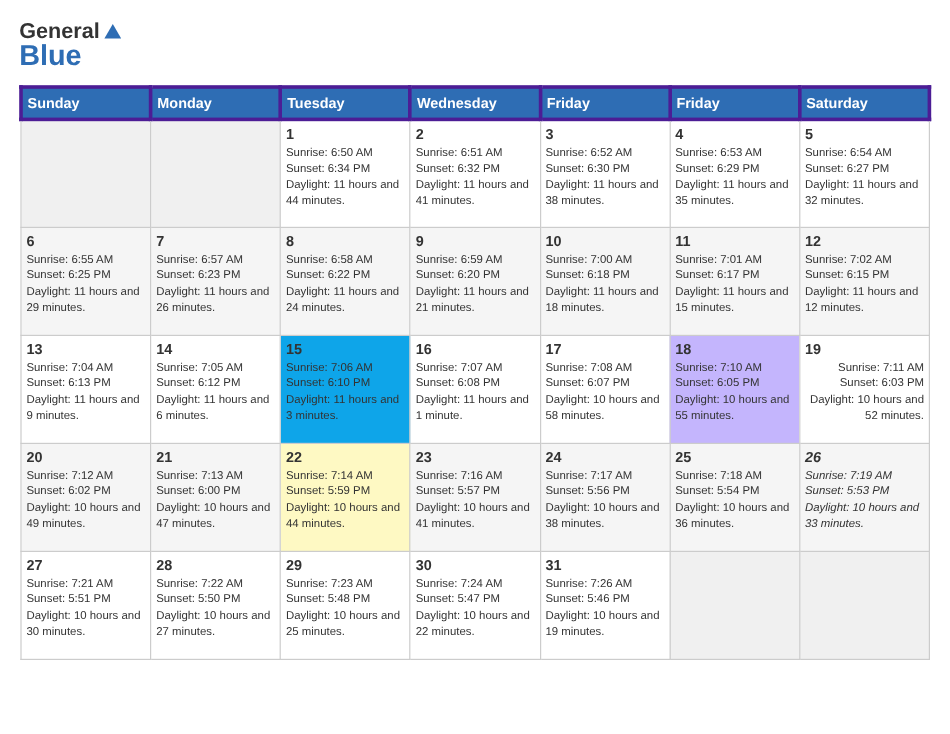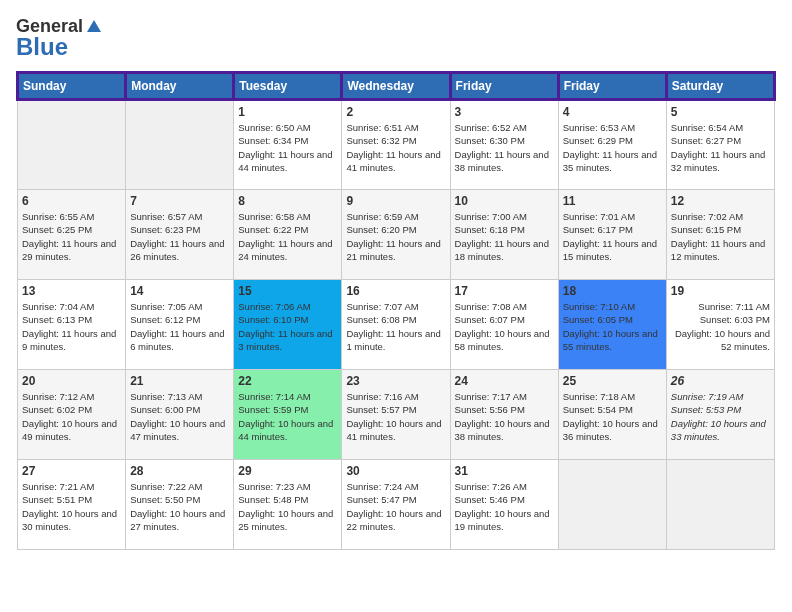--- a/index.html
+++ b/index.html
@@ -211,21 +211,21 @@
           <div class="day-info" style="white-space: pre-line;">Sunrise: 7:07 AM
 Sunset: 6:08 PM
 Daylight: 11 hours and 1 minute.</div>
         </td>
         <td style="background-color: rgb(255, 255, 255);">
           <span class="day-num">17</span>
           <div class="day-info" style="white-space: pre-line;">Sunrise: 7:08 AM
 Sunset: 6:07 PM
 Daylight: 10 hours and 58 minutes.</div>
         </td>
-        <td style="background-color: #3b82f6;">
+        <td style="background-color: #c4b5fd;">
           <span class="day-num">18</span>
           <div class="day-info" style="white-space: pre-line;">Sunrise: 7:10 AM
 Sunset: 6:05 PM
 Daylight: 10 hours and 55 minutes.</div>
         </td>
         <td style="background-color: rgb(255, 255, 255);">
           <span class="day-num">19</span>
           <div class="day-info" style="white-space: pre-line; text-align: right;">Sunrise: 7:11 AM
 Sunset: 6:03 PM
 Daylight: 10 hours and 52 minutes.</div>
@@ -237,21 +237,21 @@
           <div class="day-info" style="white-space: pre-line;">Sunrise: 7:12 AM
 Sunset: 6:02 PM
 Daylight: 10 hours and 49 minutes.</div>
         </td>
         <td style="background-color: rgb(245, 245, 245);">
           <span class="day-num">21</span>
           <div class="day-info" style="white-space: pre-line;">Sunrise: 7:13 AM
 Sunset: 6:00 PM
 Daylight: 10 hours and 47 minutes.</div>
         </td>
-        <td style="background-color: #86efac;">
+        <td style="background-color: #fef9c3;">
           <span class="day-num">22</span>
           <div class="day-info" style="white-space: pre-line;">Sunrise: 7:14 AM
 Sunset: 5:59 PM
 Daylight: 10 hours and 44 minutes.</div>
         </td>
         <td style="background-color: rgb(245, 245, 245);">
           <span class="day-num">23</span>
           <div class="day-info" style="white-space: pre-line;">Sunrise: 7:16 AM
 Sunset: 5:57 PM
 Daylight: 10 hours and 41 minutes.</div>

